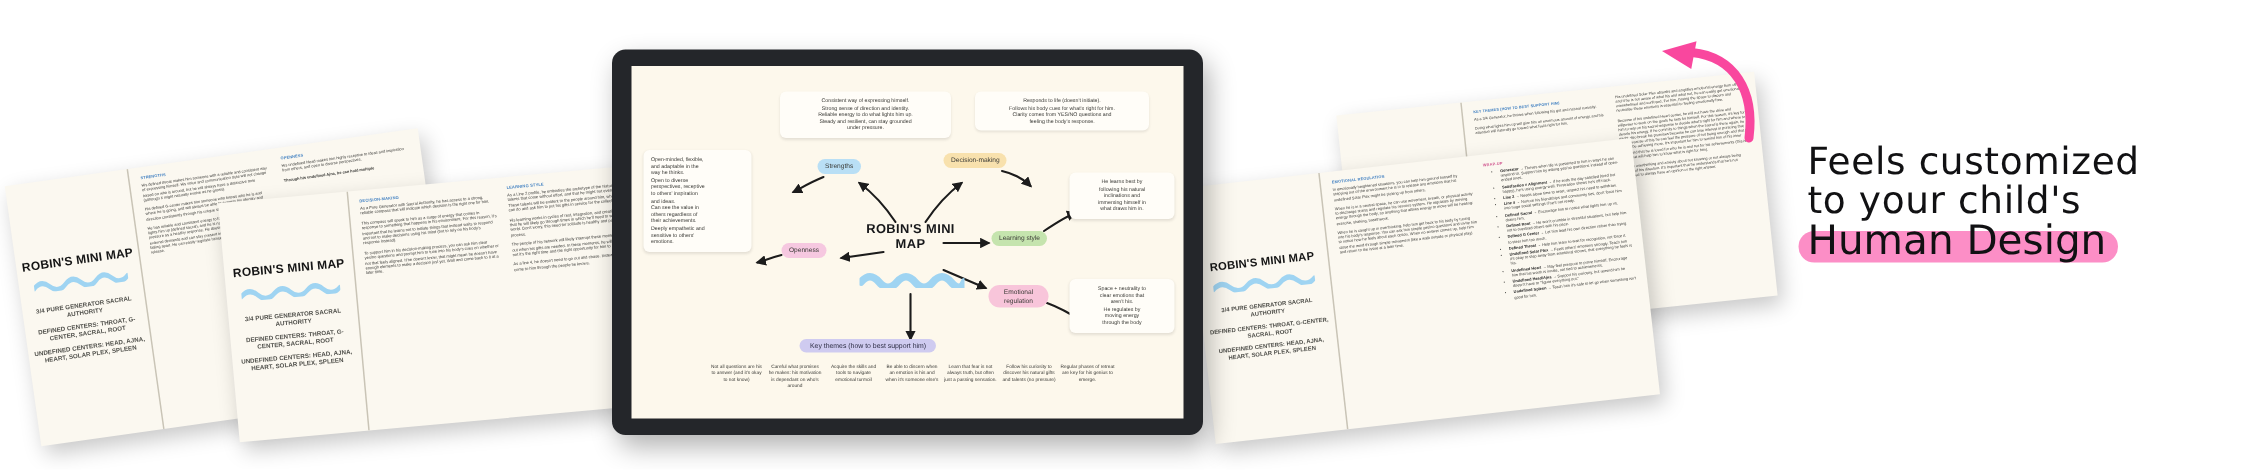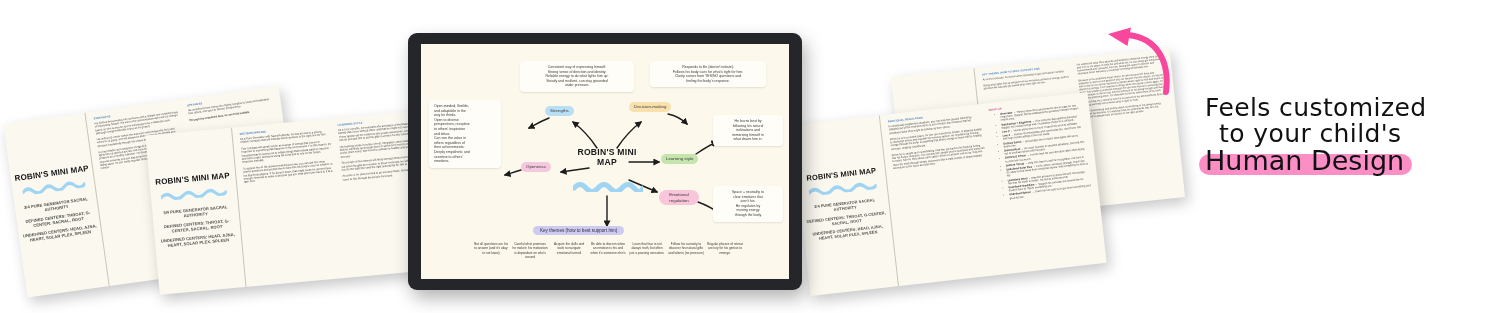--- a/index.html
+++ b/index.html
@@ -152,21 +152,21 @@
   }
 
   
   #hand {
     position:absolute; left:1205px; top:95px; width:290px;
     font-family:"DejaVu Sans", sans-serif;
     color:#111113;
     line-height:1.04;
   }
   #hand .l1, #hand .l2 { font-size:25px; font-weight:400; letter-spacing:.4px; }
-  #hand .l2 { margin-left:14px; }
+  #hand .l2 { }
   #hand .l3 { font-size:27px; font-weight:400; position:relative; display:inline-block; }
   #hand .hl {
     position:absolute; left:-6px; right:-8px; top:24%; bottom:2%;
     background:#FC8EC6; border-radius:13px; z-index:-1;
   }
   #arrow { position:absolute; left:1094px; top:26px; width:80px; height:70px; }
 </style>
 </head>
 <body>
 

